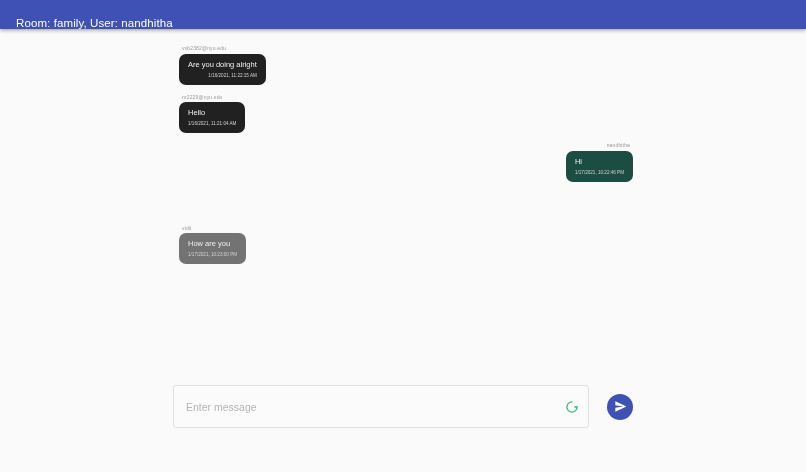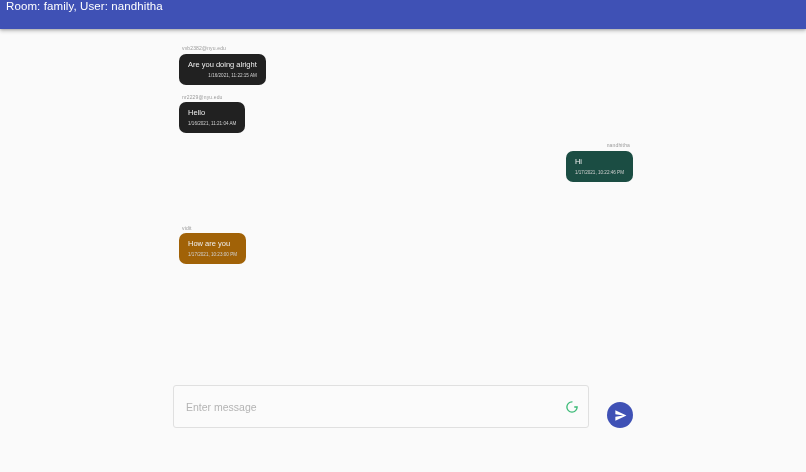--- a/index.html
+++ b/index.html
@@ -24,22 +24,22 @@
     flex-direction: column;
     background: #fafafa;
   }
 
   
   .appbar {
     height: 29px;
     flex: 0 0 29px;
     background: #3f51b5;
     display: flex;
-    align-items: flex-start;
-    padding: 0 6px;
+    align-items: flex-end;
+    padding: 0 16px;
     box-shadow: 0 2px 4px rgba(0,0,0,0.22), 0 1px 2px rgba(0,0,0,0.14);
     position: relative;
     z-index: 5;
   }
 
   .appbar-title {
     color: #ffffff;
     font-size: 11.5px;
     letter-spacing: 0.1px;
     white-space: nowrap;
@@ -112,21 +112,21 @@
   .composer {
     flex: 0 0 auto;
     padding: 0 0 44px 0;
     display: flex;
     justify-content: center;
   }
 
   .composer-inner {
     width: 460px;
     display: flex;
-    align-items: flex-end;
+    align-items: center;
     gap: 18px;
   }
 
   .input-wrap {
     position: relative;
     flex: 1 1 auto;
     height: 43px;
     background: #fbfbfb;
     border: 1px solid #e0e0e0;
     border-radius: 3px;
@@ -201,21 +201,21 @@
         <div class="msg-row right">
           <div class="sender">nandhitha</div>
           <div class="bubble outgoing" style="background: rgb(27, 77, 67);">
             <div class="bubble-text">Hi</div>
             <div class="bubble-time">1/17/2021, 10:22:46 PM</div>
           </div>
         </div>
         <div class="spacer-gap"></div>
         <div class="msg-row left">
           <div class="sender">vidit</div>
-          <div class="bubble incoming" style="background: #a16207;">
+          <div class="bubble incoming" style="background: #737373;">
             <div class="bubble-text">How are you</div>
             <div class="bubble-time">1/17/2021, 10:23:00 PM</div>
           </div>
         </div>
       </div>
   </div>
 
   <div class="composer">
     <div class="composer-inner">
       <div class="input-wrap">

